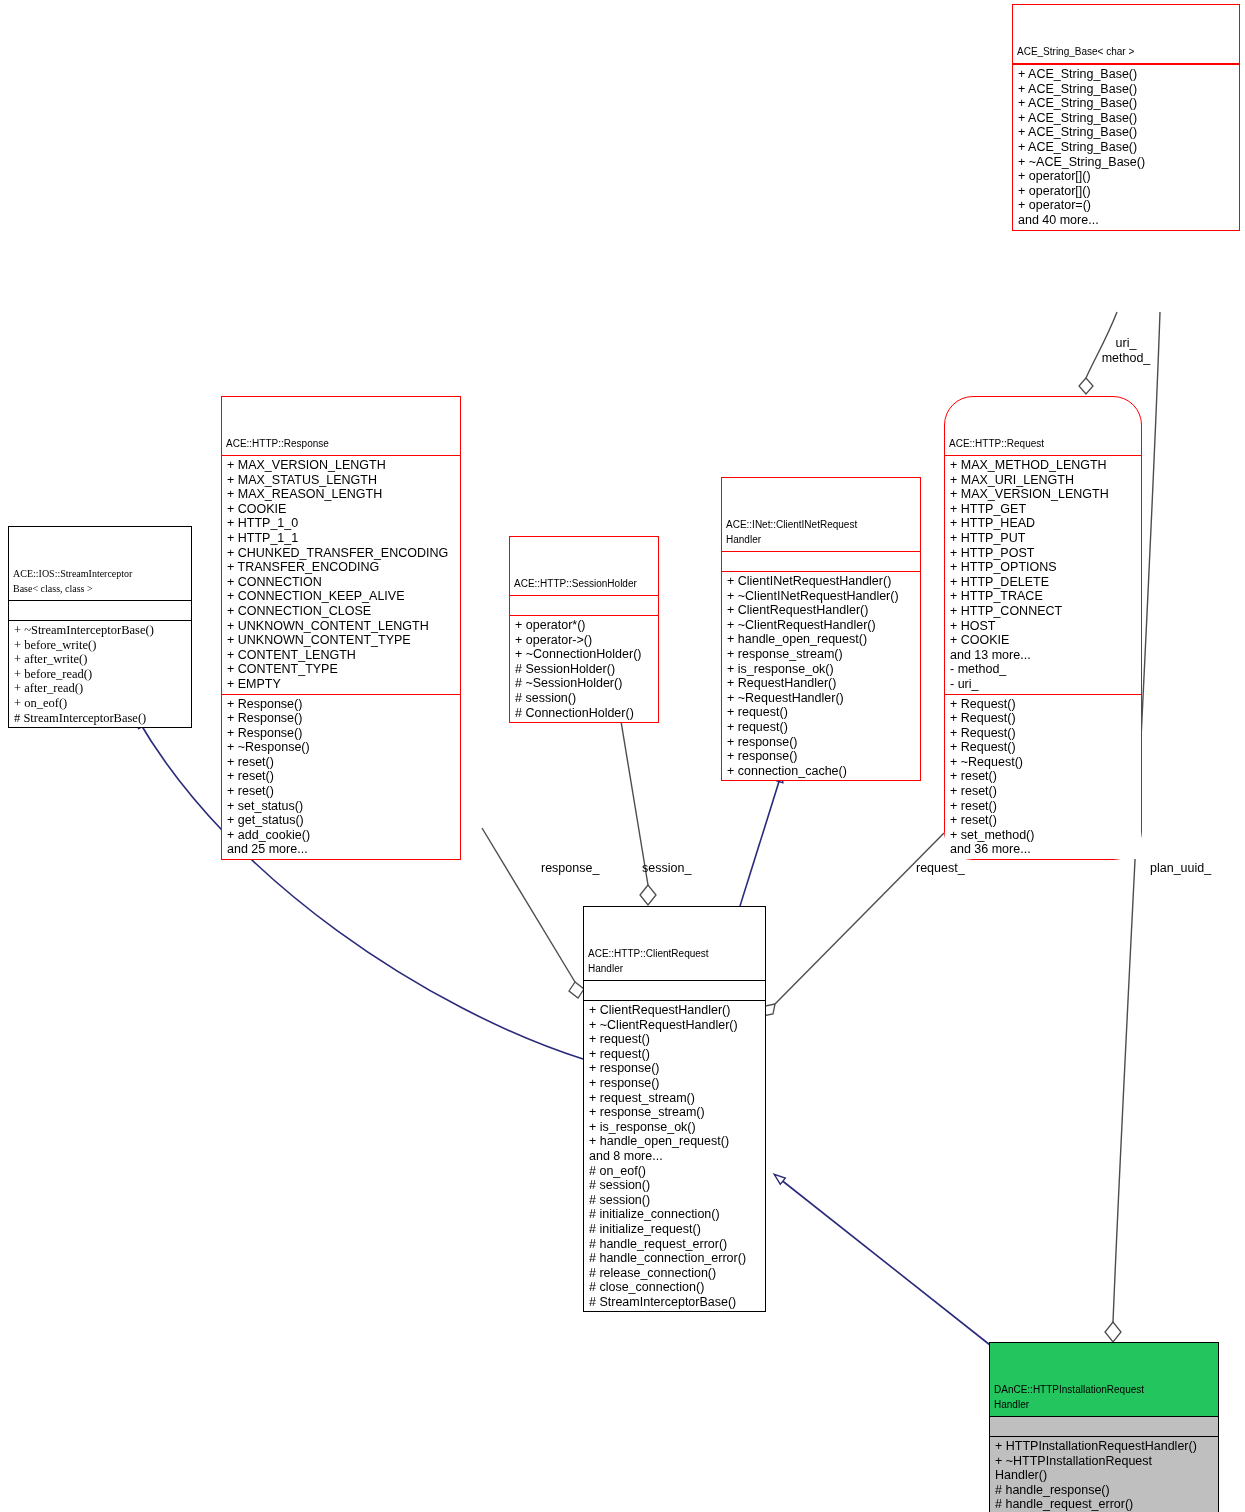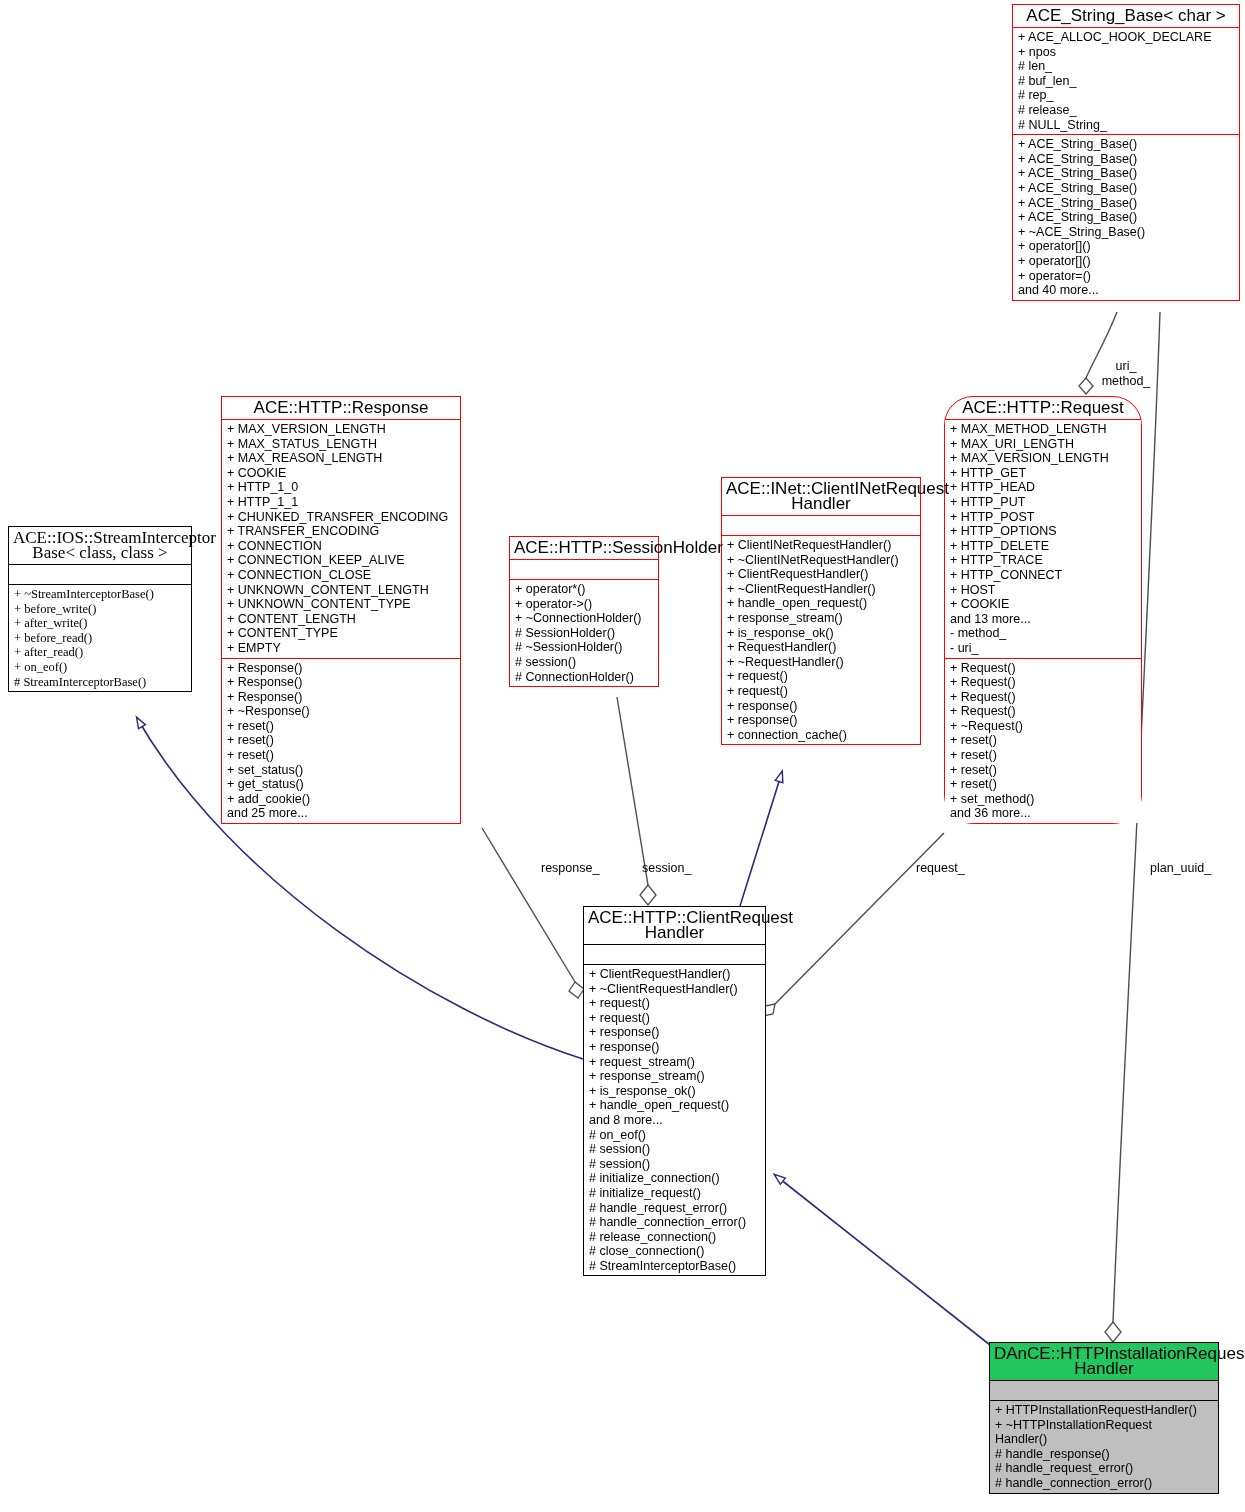--- a/index.html
+++ b/index.html
@@ -26,25 +26,26 @@
     background:#ffffff;
     border:1px solid #ff0000;
     font-size:12.5px;
     line-height:14.7px;
     color:#000;
   }
   .umlbox.black{ border:1px solid #000000; }
   .umlbox.focus{ border:1px solid #000000; background:#22c55e; }
   .umlbox.focus .sec{ background:#bfbfbf; }
   .umlbox .title{
-    text-align:center;
+    text-align:left;
     padding:3px 4px 4px 4px;
-    font-size:17px;
+    font-size:10px;
     line-height:15px;
     white-space:pre-line;
+    margin-top:36px;
   }
   .umlbox .divider{
     height:1px;
     background:#ff0000;
     width:100%;
   }
   .umlbox.black .divider, .umlbox.focus .divider{ background:#000000; }
   .umlbox .sec{
     padding:2px 4px 2px 5px;
     background:#fff;
@@ -108,43 +109,34 @@
 
     <g>
       <path d="M740,906 L782,772" fill="none" stroke="#2a2a7a" stroke-width="1.6" marker-end="url(#hollowtri)"></path>
     </g>
 
     <g>
       <path d="M990,1345 L775,1175" fill="none" stroke="#2a2a7a" stroke-width="1.6" marker-end="url(#hollowtri)"></path>
     </g>
   </svg>
 
-  <div class="edgelabel ctr" style="left:1084px; top:336px; width:84px;margin-top:23px;">uri_
+  <div class="edgelabel ctr" style="left:1084px; top:336px; width:84px;">uri_
 method_</div>
 
   <div class="edgelabel" style="left:1150px; top:861px;">plan_uuid_</div>
 
   <div class="edgelabel" style="left:525px; top:861px;margin-left:16px;">response_</div>
 
   <div class="edgelabel" style="left:642px; top:861px;">session_</div>
 
   <div class="edgelabel" style="left:916px; top:861px;">request_</div>
 
   <div class="umlbox" style="left:1012px; top:4px; width:228px;">
     <div class="title">ACE_String_Base&lt; char &gt;</div>
     <div class="divider"></div>
-    <div class="sec">
-        <div class="row">+ ACE_ALLOC_HOOK_DECLARE</div>
-        <div class="row">+ npos</div>
-        <div class="row"># len_</div>
-        <div class="row"># buf_len_</div>
-        <div class="row"># rep_</div>
-        <div class="row"># release_</div>
-        <div class="row"># NULL_String_</div>
-      </div>
     <div class="divider"></div>
     <div class="sec">
         <div class="row">+ ACE_String_Base()</div>
         <div class="row">+ ACE_String_Base()</div>
         <div class="row">+ ACE_String_Base()</div>
         <div class="row">+ ACE_String_Base()</div>
         <div class="row">+ ACE_String_Base()</div>
         <div class="row">+ ACE_String_Base()</div>
         <div class="row">+ ~ACE_String_Base()</div>
         <div class="row">+ operator[]()</div>

